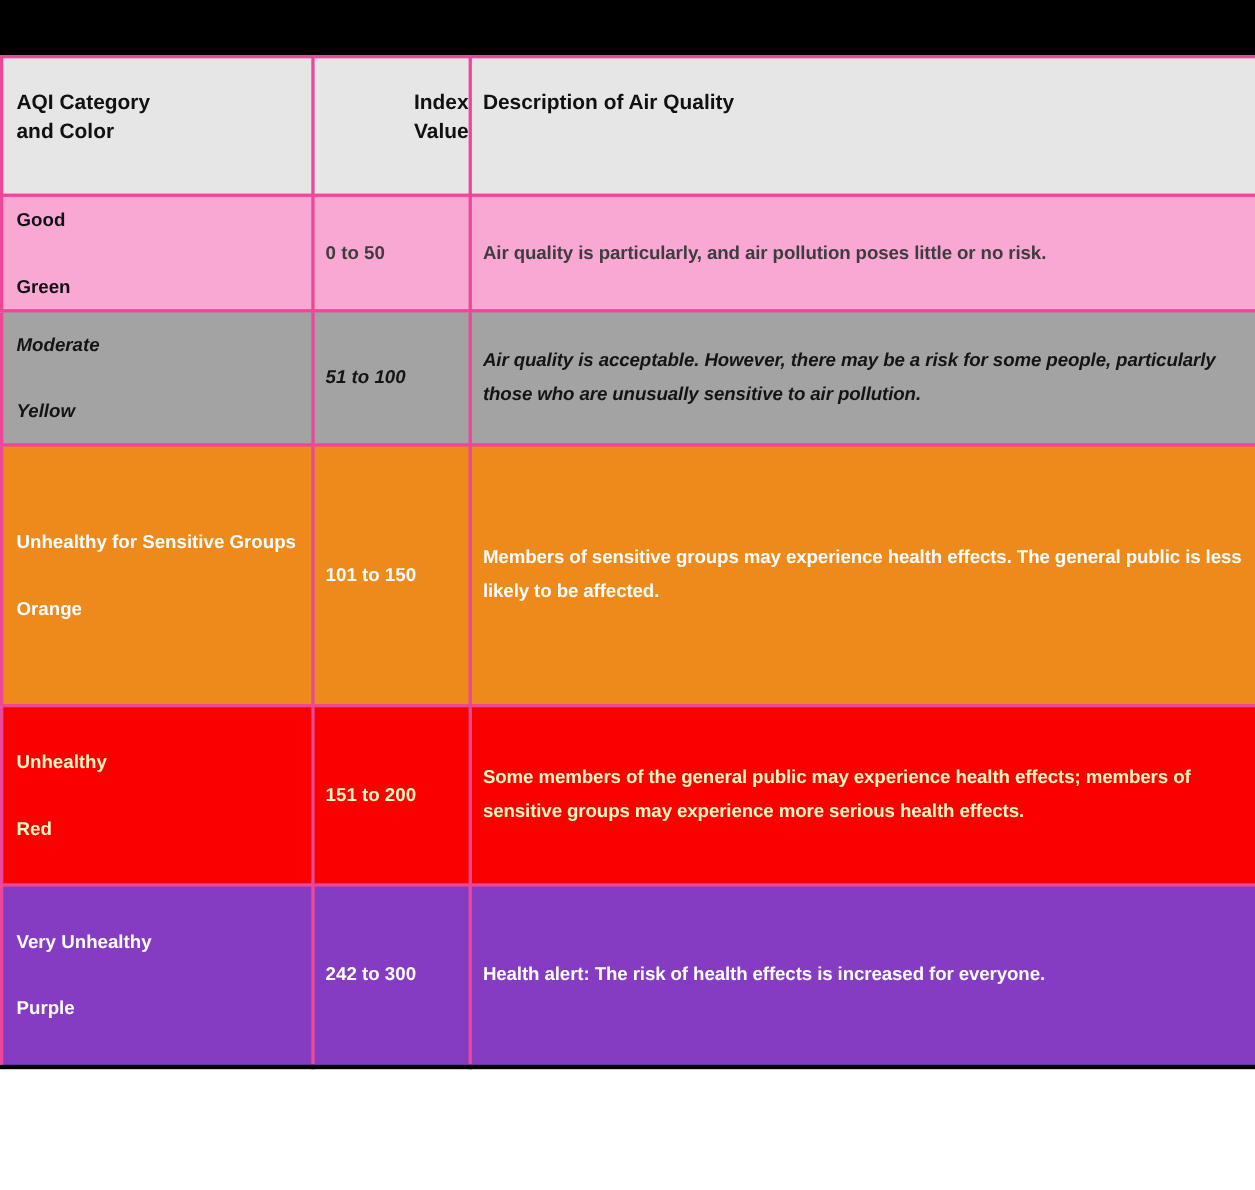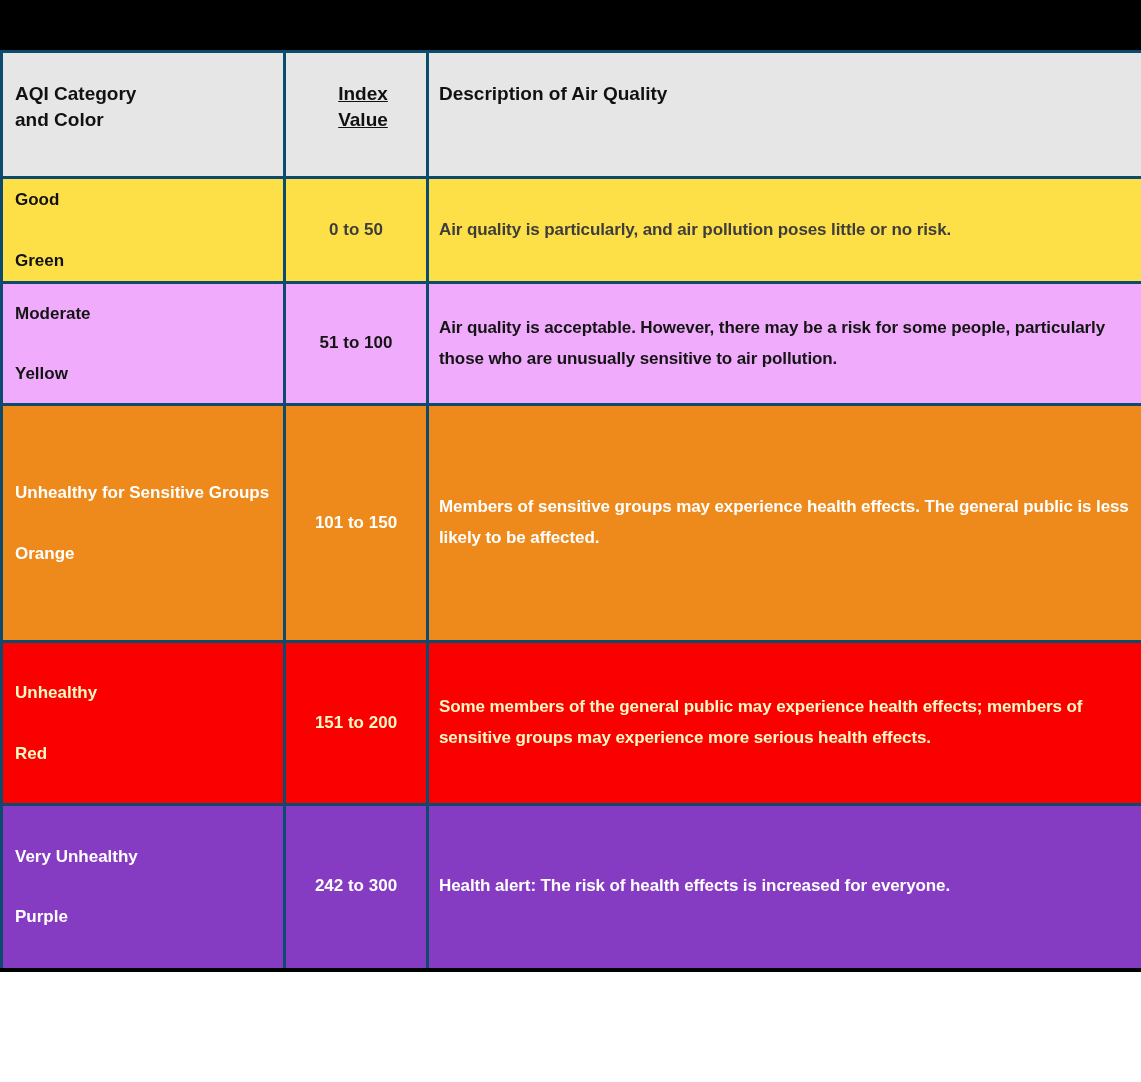--- a/index.html
+++ b/index.html
@@ -18,43 +18,43 @@
   table.aqi {
     width: 1141px;
     table-layout: fixed;
     border-collapse: collapse;
     border: 3px solid #000000;
     border-bottom-width: 4px;
   }
   col.c1 { width: 283px; }
   col.c2 { width: 143px; }
   col.c3 { width: 715px; }
-  th, td { border: 3px solid #0c4a6e; padding: 0; }
+  th, td { border: 3px solid #ec4899; padding: 0; }
   thead tr { height: 126px; }
   th {
     font-size: 19px;
     color: #111111;
     text-align: left;
     vertical-align: top;
     padding-top: 28px;
     line-height: 1.35;
   }
   th.cat-h { padding-left: 12px; }
-  th.idx-h { text-align: center; padding-left: 14px; text-decoration: underline; }
+  th.idx-h { text-align: right; padding-left: 14px; }
   th.desc-h { padding-left: 10px; }
   tbody tr:nth-child(1) { height: 105px; }
   tbody tr:nth-child(2) { height: 122px; }
   tbody tr:nth-child(3) { height: 237px; }
   tbody tr:nth-child(4) { height: 163px; }
   tbody tr:nth-child(5) { height: 165px; }
   tbody tr:nth-child(6) { height: 145px; }
   td { font-size: 17px; vertical-align: middle; }
   td.cat { padding-left: 12px; padding-right: 10px; line-height: 1.25; }
   td.cat .colorname { margin-top: 39px; }
-  td.idx { text-align: center; line-height: 1.45; padding: 0 10px; }
+  td.idx { text-align: left; line-height: 1.45; padding: 0 10px; }
   td.desc { padding-left: 10px; padding-right: 6px; line-height: 1.8; letter-spacing: -0.1px; }
 </style>
 </head>
 <body>
 
 <div class="topbar" style="background-color: rgb(0, 0, 0);"></div>
 
 <table class="aqi">
   <colgroup>
     <col class="c1">
@@ -68,29 +68,29 @@
         <div>and Color</div>
       </th>
       <th class="idx-h">
         <div>Index</div>
         <div>Value</div>
       </th>
       <th class="desc-h">Description of Air Quality</th>
     </tr>
   </thead>
   <tbody>
-    <tr style="background-color: #fde047; color: rgb(17, 17, 17);">
+    <tr style="background-color: #f9a8d4; color: rgb(17, 17, 17);">
       <td class="cat">
         <div class="catname">Good</div>
         <div class="colorname">Green</div>
       </td>
       <td class="idx" style="color: rgb(61, 61, 61);">0 to 50</td>
       <td class="desc" style="color: rgb(61, 61, 61);">Air quality is particularly, and air pollution poses little or no risk.</td>
     </tr>
-    <tr style="background-color: #f0abfc; color: rgb(20, 20, 20);">
+    <tr style="background-color: #a3a3a3; color: rgb(20, 20, 20); font-style: italic;">
       <td class="cat">
         <div class="catname">Moderate</div>
         <div class="colorname">Yellow</div>
       </td>
       <td class="idx">51 to 100</td>
       <td class="desc">Air quality is acceptable. However, there may be a risk for some people, particularly those who are unusually sensitive to air pollution.</td>
     </tr>
     <tr style="background-color: rgb(238, 138, 27); color: rgb(255, 255, 255);">
       <td class="cat">
         <div class="catname">Unhealthy for Sensitive Groups</div>

